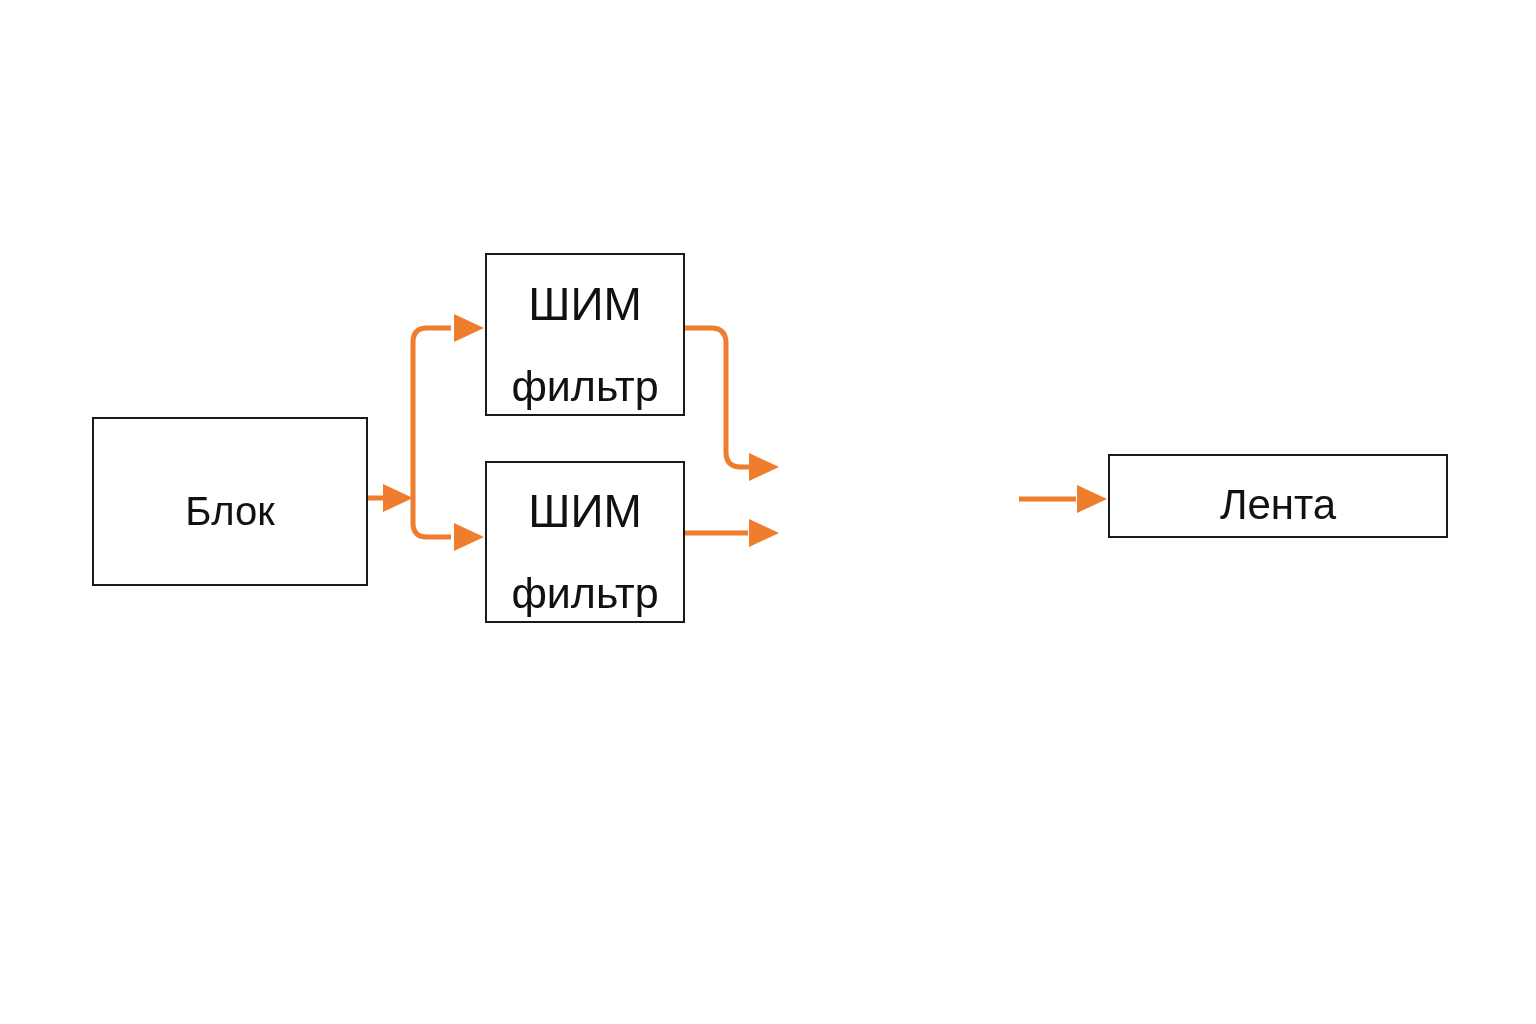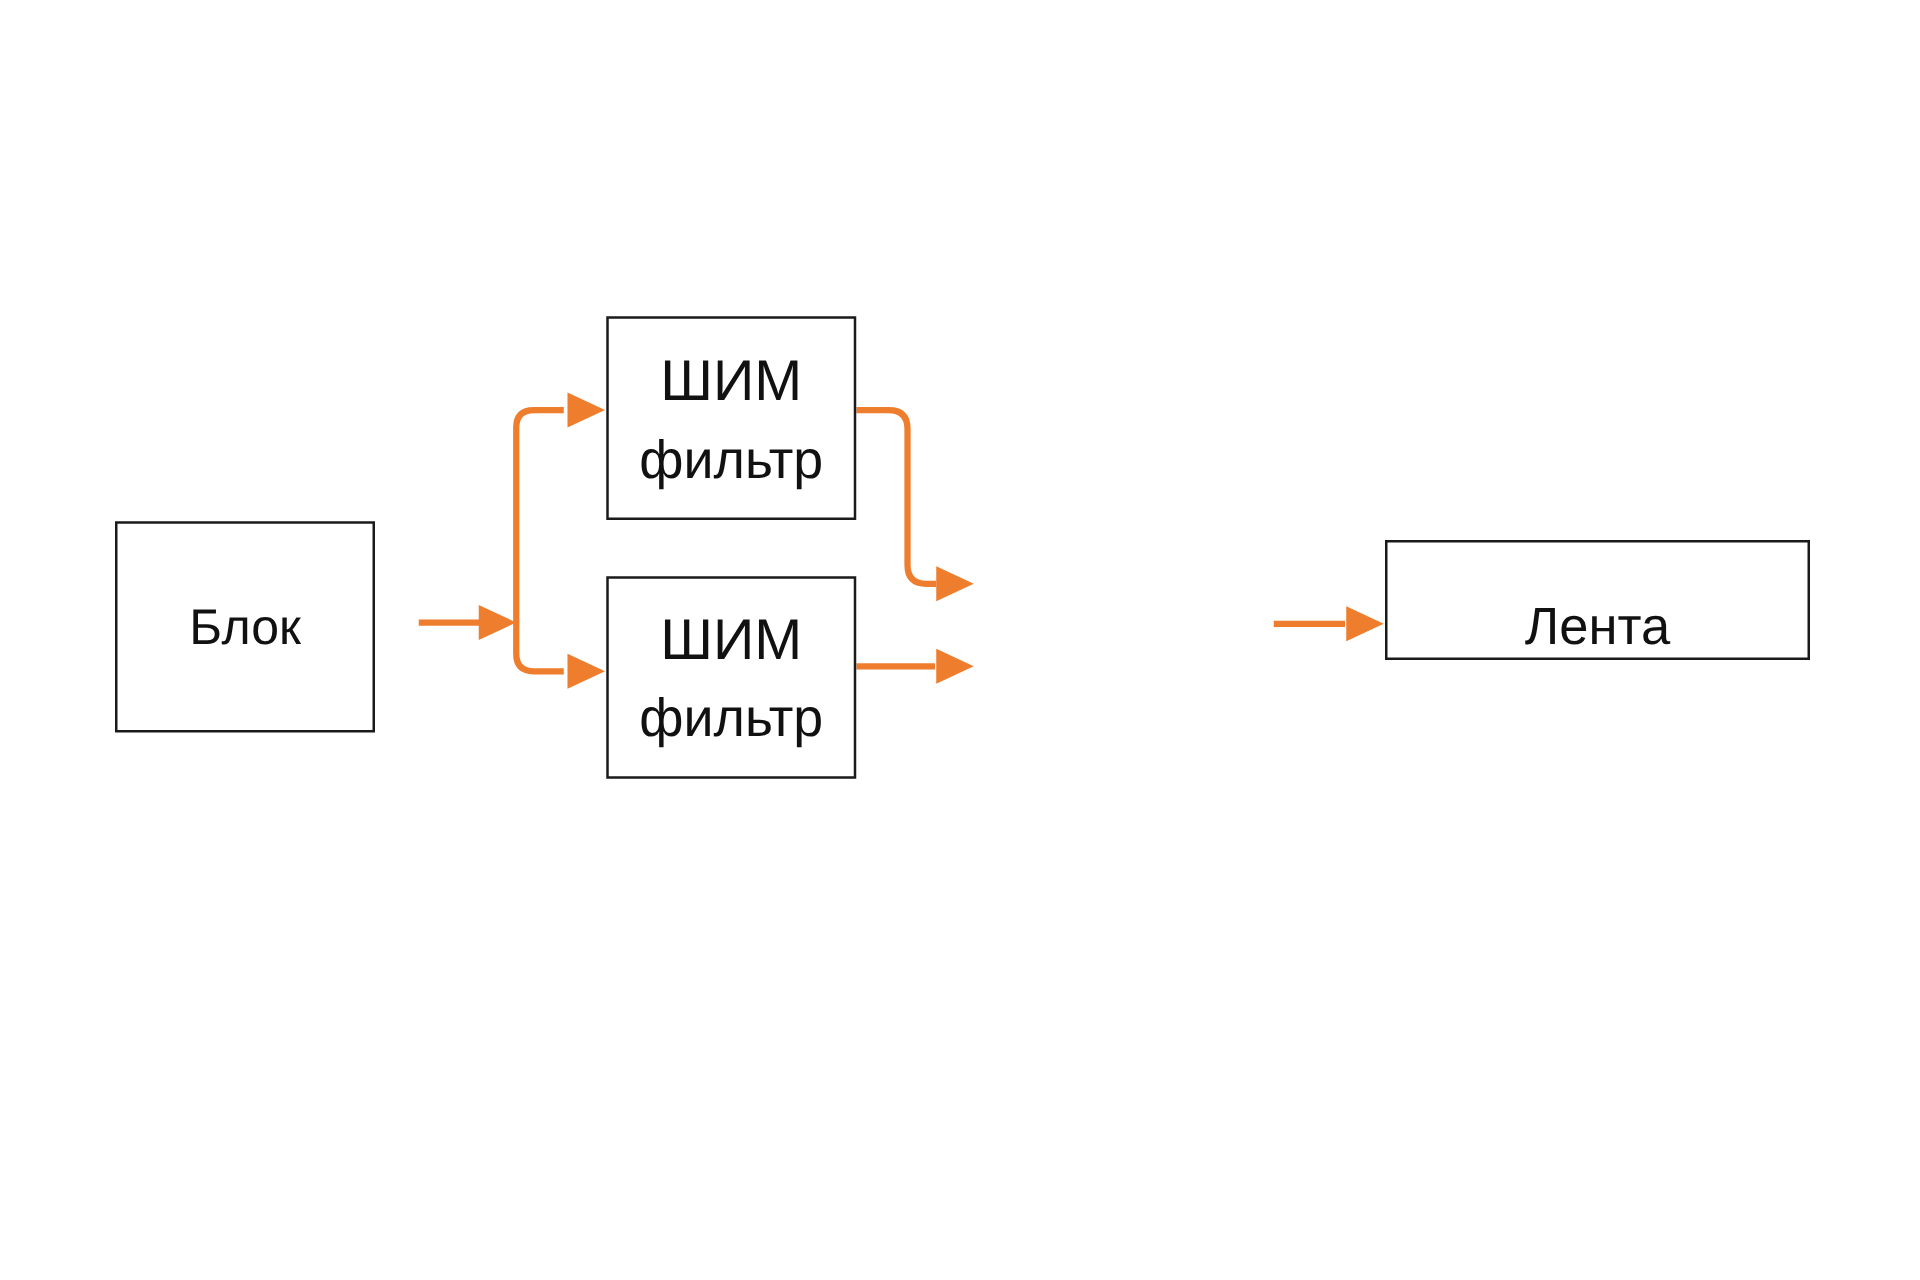--- a/index.html
+++ b/index.html
@@ -36,36 +36,36 @@
     position: absolute;
     box-sizing: border-box;
     border: 2.5px solid var(--border, #1a1a1a);
     background: #ffffff;
     display: flex;
     flex-direction: column;
     align-items: center;
     justify-content: center;
     text-align: center;
   }
-  .node .l1, .node .l2 { display: block; white-space: nowrap; }
+  .node .l1, .node .l2 { display: block; white-space: nowrap; margin-top: 18px; }
 
-  #node-power        { left: 92px;  top: 417px; width: 208px; height: 169px; }
+  #node-power        { left: 92px;  top: 417px; width: 276px; height: 169px; }
   #node-power .l1    { font-size: 40px; line-height: 62px; }
   #node-power .l2    { font-size: 40px; line-height: 62px; }
 
   #node-pwm-top      { left: 485px; top: 253px; width: 200px; height: 163px; }
   #node-pwm-bottom   { left: 485px; top: 461px; width: 200px; height: 162px; }
   #node-pwm-top .l1, #node-pwm-bottom .l1 { font-size: 46px; line-height: 66px; }
   #node-pwm-top .l2, #node-pwm-bottom .l2 { font-size: 43px; line-height: 62px; }
 
   #node-dimmer       { left: 780px; top: 417px; width: 239px; height: 171px; }
   #node-dimmer .l1   { font-size: 45px; line-height: 66px; }
   #node-dimmer .l2   { font-size: 42px; line-height: 62px; }
 
-  #node-strip        { left: 1108px; top: 432px; width: 340px; height: 96px; justify-content: flex-end; }
+  #node-strip        { left: 1108px; top: 454px; width: 340px; height: 84px; }
   #node-strip .l1    { font-size: 42px; line-height: 50px; }
 </style>
 </head>
 <body>
 
 <div id="canvas" style="--accent: #EE7D2D; --border: #1a1a1a; --text: #111111; --bg: #ffffff;">
 
   <svg id="connector-layer" viewBox="0 0 1536 1024" xmlns="http://www.w3.org/2000/svg">
 
     <path class="conn" d="M 335 498 L 385 498"></path>

